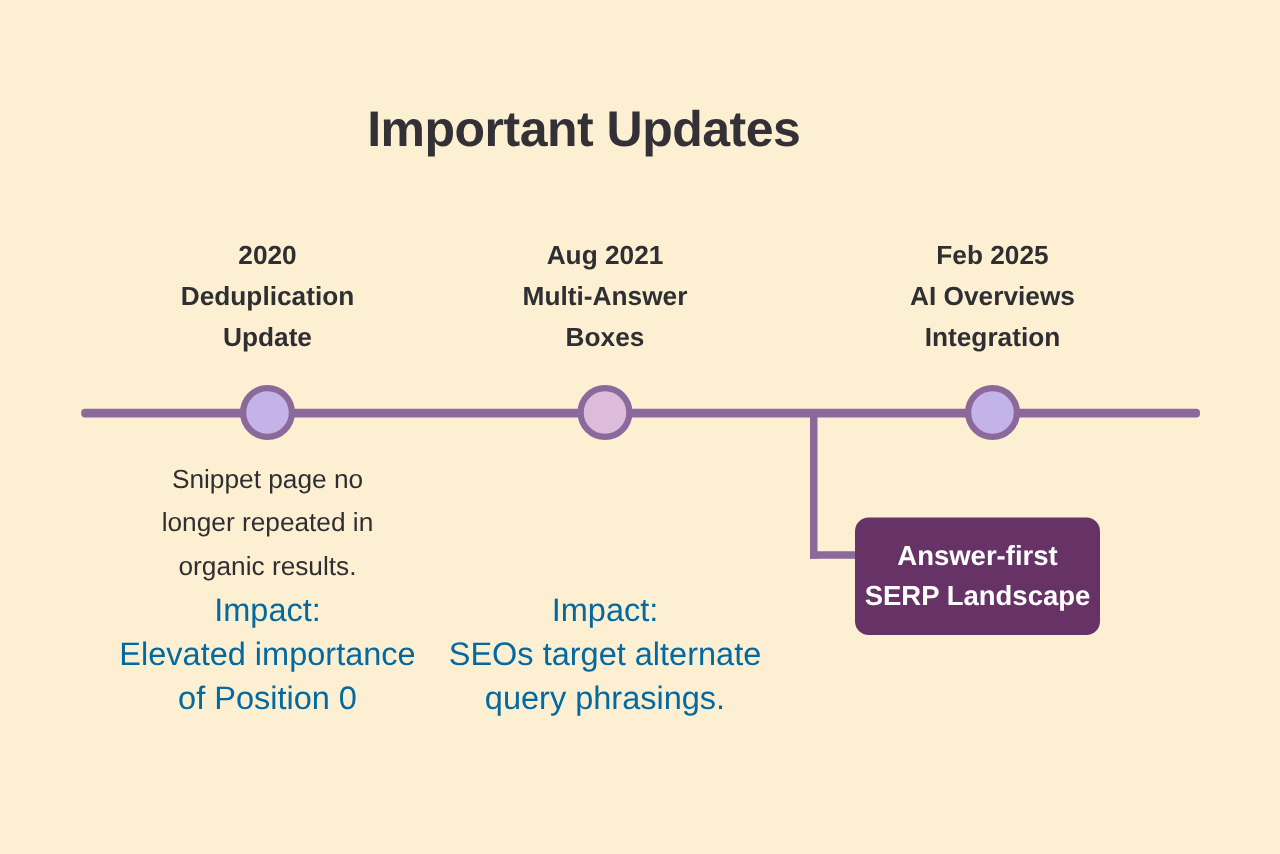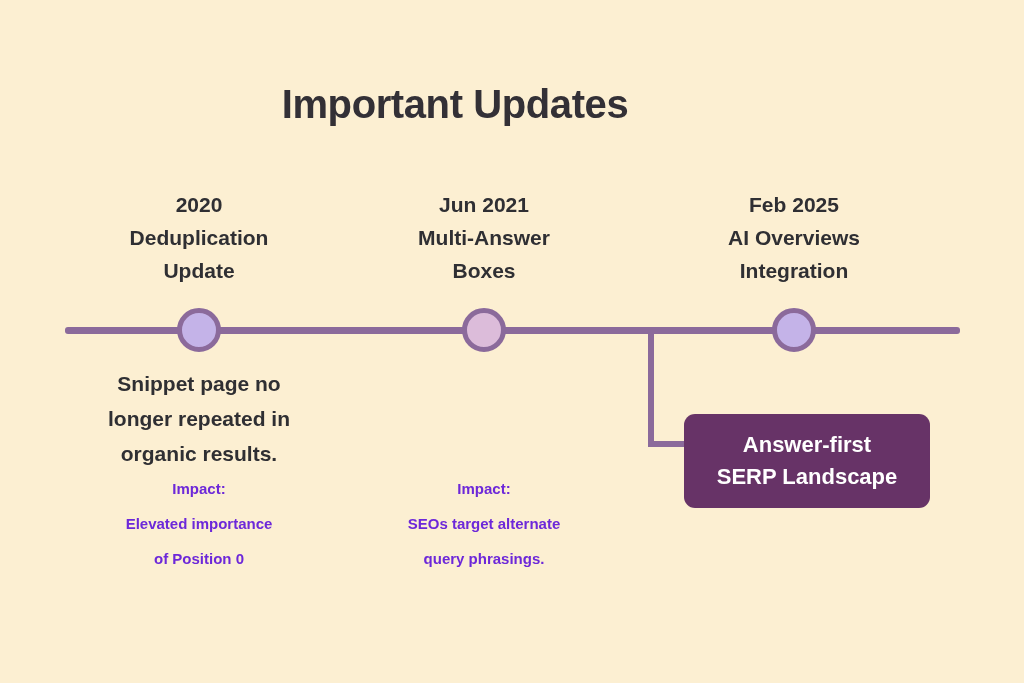--- a/index.html
+++ b/index.html
@@ -17,21 +17,21 @@
   #canvas {
     position: relative;
     width: 1024px;
     height: 683px;
     background: #fcefd2;
   }
 
   
   #page-title {
     position: absolute;
-    left: 4px;
+    left: 16px;
     top: 82px;
     width: 902px;
     text-align: center;
     font-size: 40px;
     font-weight: bold;
     color: #333036;
     letter-spacing: -0.4px;
   }
 
   
@@ -77,35 +77,35 @@
     line-height: 33px;
     color: #2f2f33;
   }
   .milestone-body {
     position: absolute;
     top: 366px;
     left: 0;
     width: 300px;
     text-align: center;
     font-size: 21px;
-    font-weight: bold;
+    font-weight: normal;
     line-height: 35px;
     color: #2f2f33;
   }
   .milestone-impact {
     position: absolute;
     top: 471px;
     left: 0;
     width: 310px;
     margin-left: -5px;
     text-align: center;
-    font-size: 15px;
-    font-weight: bold;
+    font-size: 26px;
+    font-weight: normal;
     line-height: 35px;
-    color: #6d28d9;
+    color: #0369a1;
   }
 
   
   #callout-connector-vertical {
     position: absolute;
     left: 648px;
     top: 330px;
     width: 6px;
     height: 117px;
     background: #8b6a9b;
@@ -117,21 +117,21 @@
     width: 46px;
     height: 6px;
     background: #8b6a9b;
   }
 
   
   #callout-box {
     position: absolute;
     left: 684px;
     top: 414px;
-    width: 246px;
+    width: 196px;
     height: 94px;
     background: #673367;
     border-radius: 11px;
     display: flex;
     align-items: center;
     justify-content: center;
   }
   #callout-text {
     color: #ffffff;
     font-size: 22px;
@@ -145,35 +145,35 @@
 </style>
 </head>
 <body>
 
 <div id="canvas">
 
   <div id="page-title">Important Updates</div>
 
   <div id="timeline-axis"></div>
 
-  <div class="milestone" style="left:199px;">
+  <div class="milestone" style="left:214px;">
     <div class="milestone-label nl">2020
 Deduplication
 Update</div>
     <div class="milestone-dot" style="background:#c4b3e8;"></div>
     <div class="milestone-body nl">Snippet page no
 longer repeated in
 organic results.</div>
     <div class="milestone-impact nl">Impact:
 Elevated importance
 of Position 0</div>
   </div>
 
   <div class="milestone" style="left:484px;">
-    <div class="milestone-label nl">Jun 2021
+    <div class="milestone-label nl">Aug 2021
 Multi-Answer
 Boxes</div>
     <div class="milestone-dot" style="background:#dcbcda;"></div>
     <div class="milestone-impact nl">Impact:
 SEOs target alternate
 query phrasings.</div>
   </div>
 
   <div class="milestone" style="left:794px;">
     <div class="milestone-label nl">Feb 2025

